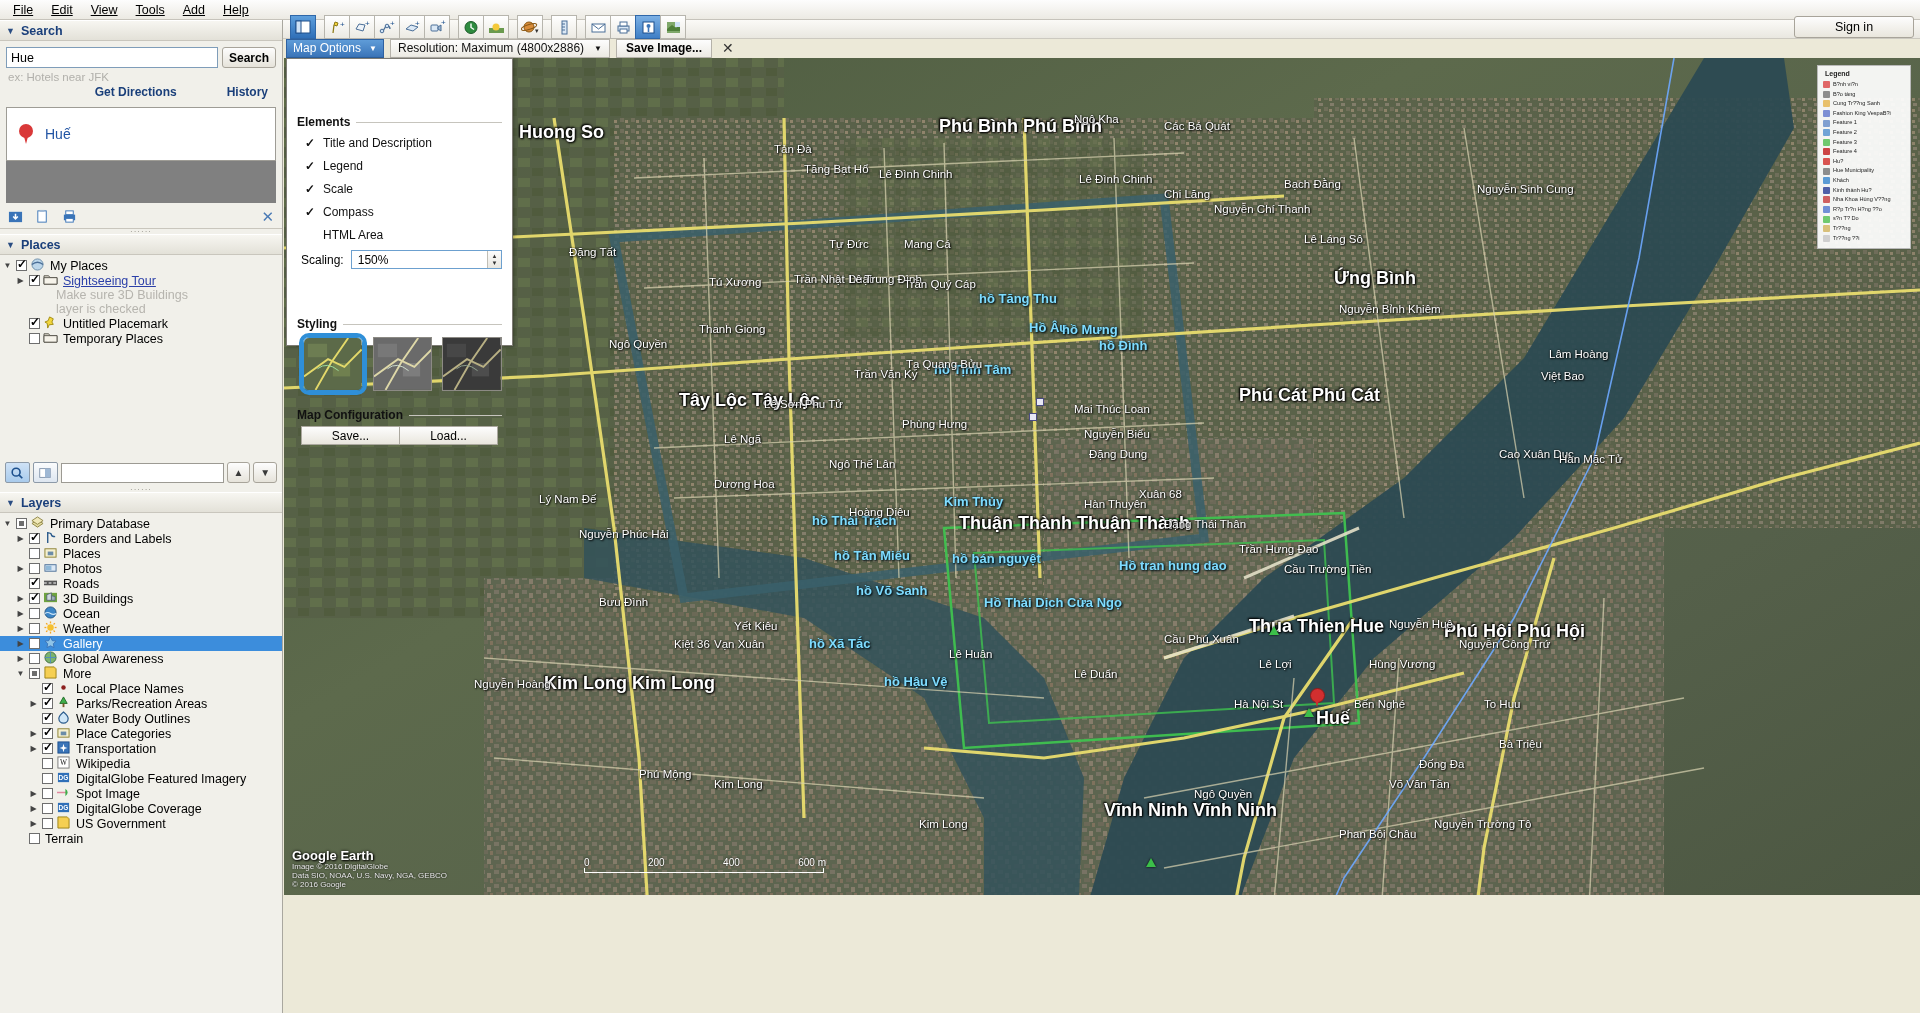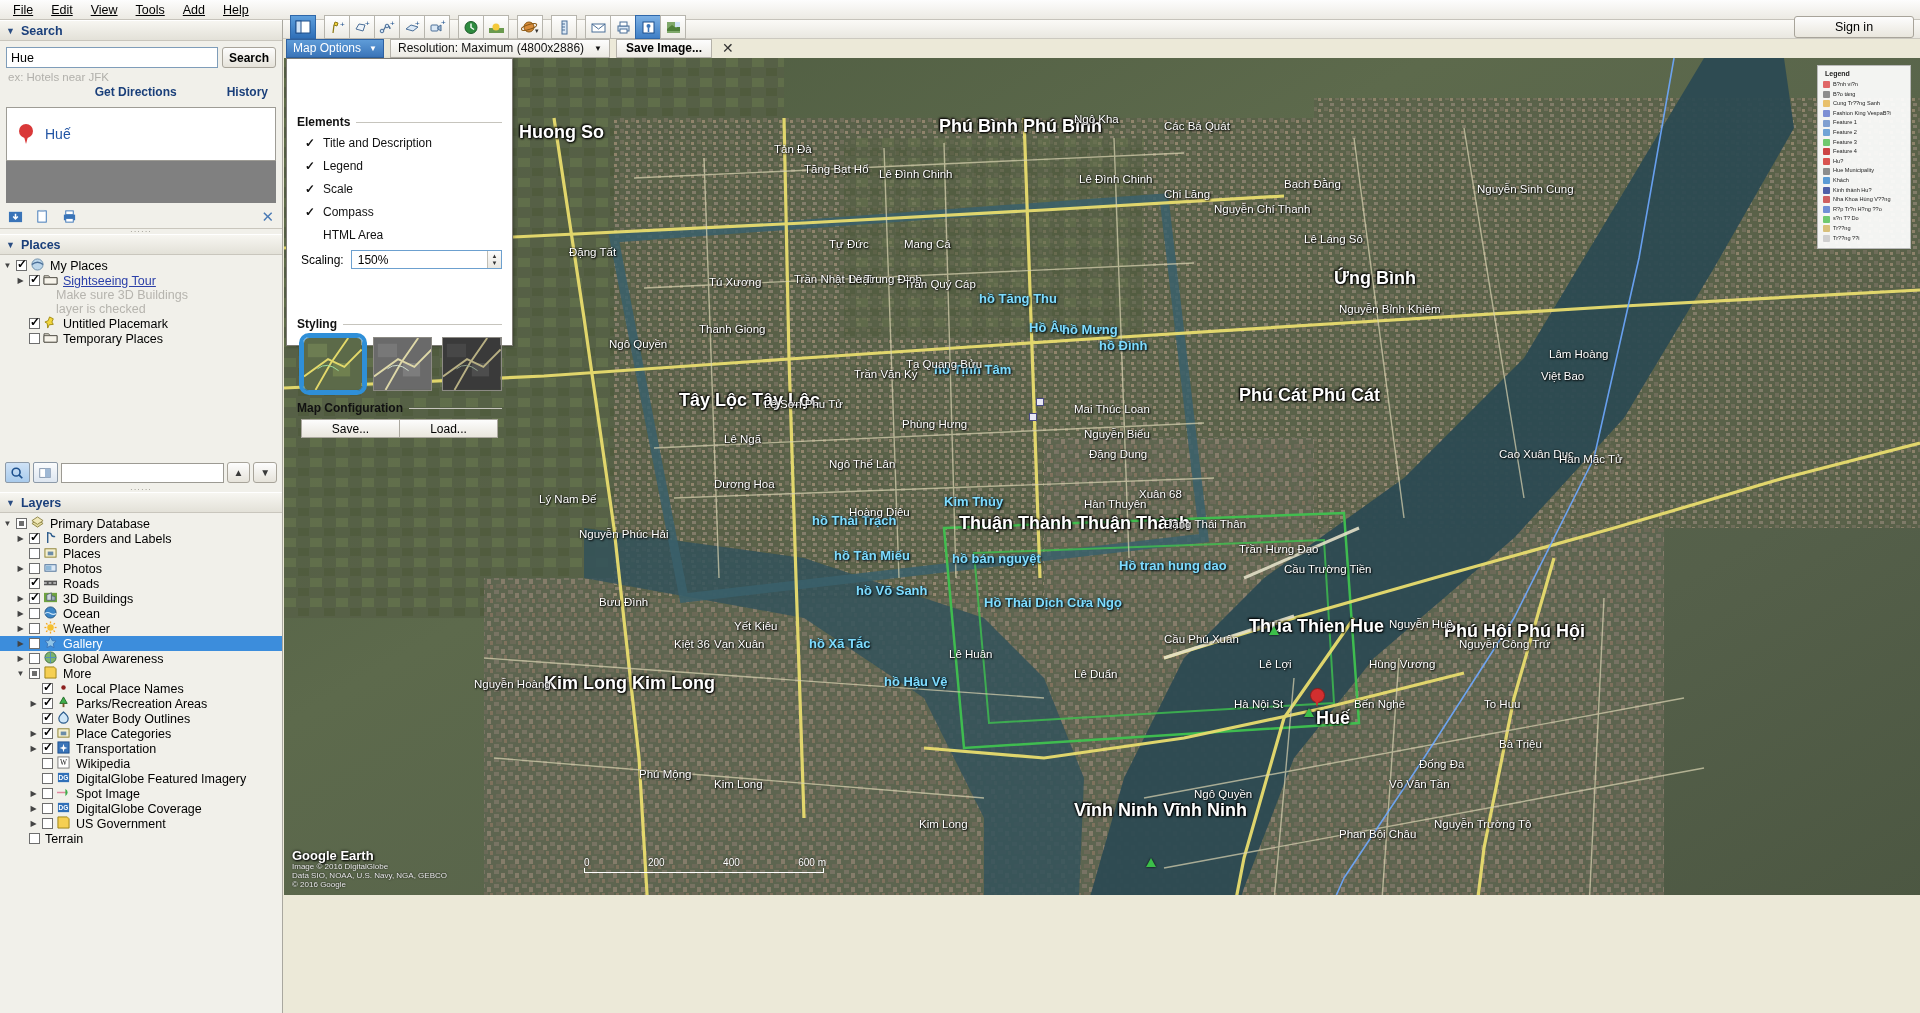--- a/index.html
+++ b/index.html
@@ -864,21 +864,21 @@
         <div class="maplabel street" style="left: 880px; top: 62px;">Các Bá Quát</div>
         <div class="maplabel big" style="left: 1050px; top: 210px;">Ứng Bình</div>
         <div class="maplabel street" style="left: 285px; top: 188px;">Đặng Tất</div>
         <div class="maplabel big" style="left: 395px; top: 332px;">Tây Lộc  Tây Lộc</div>
         <div class="maplabel big" style="left: 955px; top: 327px;">Phú Cát  Phú Cát</div>
         <div class="maplabel big" style="left: 675px; top: 455px;">Thuận Thành  Thuận Thành</div>
         <div class="maplabel big" style="left: 260px; top: 615px;">Kim Long  Kim Long</div>
         <div class="maplabel big" style="left: 965px; top: 558px;">Thua Thien Hue</div>
         <div class="maplabel big" style="left: 1160px; top: 563px;">Phú Hội  Phú Hội</div>
         <div class="maplabel big" style="left: 1032px; top: 650px;">Huế</div>
-        <div class="maplabel big" style="left: 790px; top: 742px;">Vĩnh Ninh  Vĩnh Ninh</div>
+        <div class="maplabel big" style="left: 820px; top: 742px;">Vĩnh Ninh  Vĩnh Ninh</div>
         <div class="maplabel street" style="left: 1225px; top: 312px; margin-left: 32px;">Việt Bao</div>
         <div class="maplabel street" style="left: 1265px; top: 290px;">Lâm Hoàng</div>
         <div class="maplabel street" style="left: 1200px; top: 640px;">To Huu</div>
         <div class="maplabel water" style="left: 695px; top: 233px;">hồ Tăng Thu</div>
         <div class="maplabel water" style="left: 745px; top: 262px;">Hồ Âu</div>
         <div class="maplabel water" style="left: 815px; top: 280px;">hồ Đình</div>
         <div class="maplabel water" style="left: 778px; top: 264px;">hồ Mưng</div>
         <div class="maplabel water" style="left: 650px; top: 304px;">hồ Tịnh Tâm</div>
         <div class="maplabel water" style="left: 660px; top: 436px;">Kim Thủy</div>
         <div class="maplabel water" style="left: 528px; top: 455px;">hồ Thái Trạch</div>
@@ -1132,21 +1132,21 @@
             <rect width="60" height="54" fill="#3a3a3a"></rect>
             <rect x="4" y="6" width="20" height="14" fill="#474747"></rect>
             <rect x="30" y="26" width="18" height="14" fill="#4d4d4d"></rect>
             <path d="M0 40 L25 22 L42 30 L60 12" stroke="#b8b084" stroke-width="2" fill="none"></path>
             <path d="M12 54 L28 26 L46 0" stroke="#b8b084" stroke-width="2" fill="none"></path>
             <path d="M14 32 q10 -8 22 2" stroke="#8fa08f" stroke-width="1" fill="none"></path>
           </svg>
       </div>
     </div>
 
-    <div class="grp-title" style="margin-top:10px">
+    <div class="grp-title" style="margin-top:17px">
       <span>Map Configuration</span>
       <span class="rule"></span>
     </div>
     <div class="mapcfg-btns">
       <div class="cfgbtn">Save...</div>
       <div class="cfgbtn">Load...</div>
     </div>
   </div>
 
 </div>

